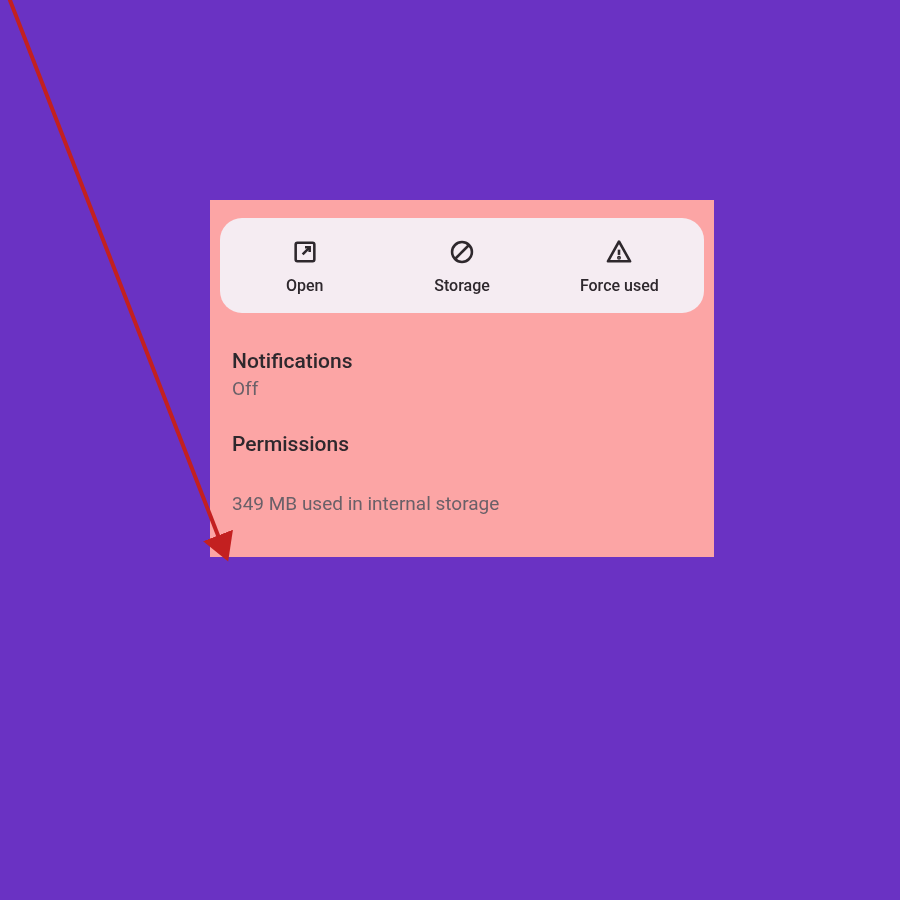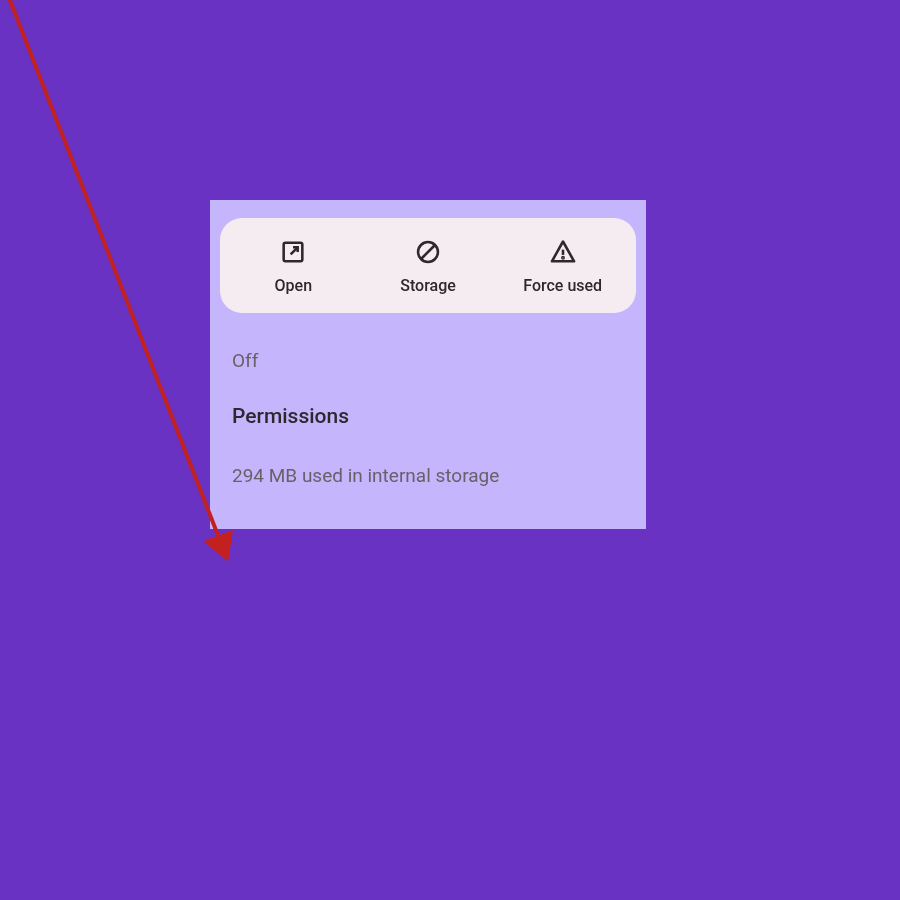--- a/index.html
+++ b/index.html
@@ -8,22 +8,22 @@
       height: 900px;
       background: #6a32c3;
       font-family: Roboto, "Segoe UI", Arial, sans-serif;
       position: relative;
       overflow: hidden;
     }
     .panel {
       position: absolute;
       left: 210px;
       top: 200px;
-      width: 436px;
-      background: #c4b5fd;
+      width: 504px;
+      background: #fca5a5;
       color: #3a3038;
     }
     .action-row {
       display: flex;
       justify-content: space-around;
       align-items: flex-start;
       background: #f5ecf2;
       border-radius: 22px;
       margin: 18px 10px 14px 10px;
       padding: 20px 6px 18px 6px;
@@ -100,29 +100,30 @@
         </svg>
       </span>
       <span class="action-label">Force used</span>
     </div>
 
   </div>
 
   <div class="settings-list">
 
     <div class="setting-item">
+      <div class="setting-title">Notifications</div>
       <div class="setting-sub">Off</div>
     </div>
 
     <div class="setting-item">
       <div class="setting-title">Permissions</div>
     </div>
 
     <div class="setting-item">
-      <div class="setting-sub">294 MB used in internal storage</div>
+      <div class="setting-sub">349 MB used in internal storage</div>
     </div>
 
   </div>
 </div>
 
 <svg class="arrow-overlay" width="900" height="900">
   <defs>
     <marker id="ah" markerWidth="8" markerHeight="8" refX="5.5" refY="4" orient="auto">
       <path d="M0,0 L7,4 L0,8 Z" fill="#c32020"></path>
     </marker>

